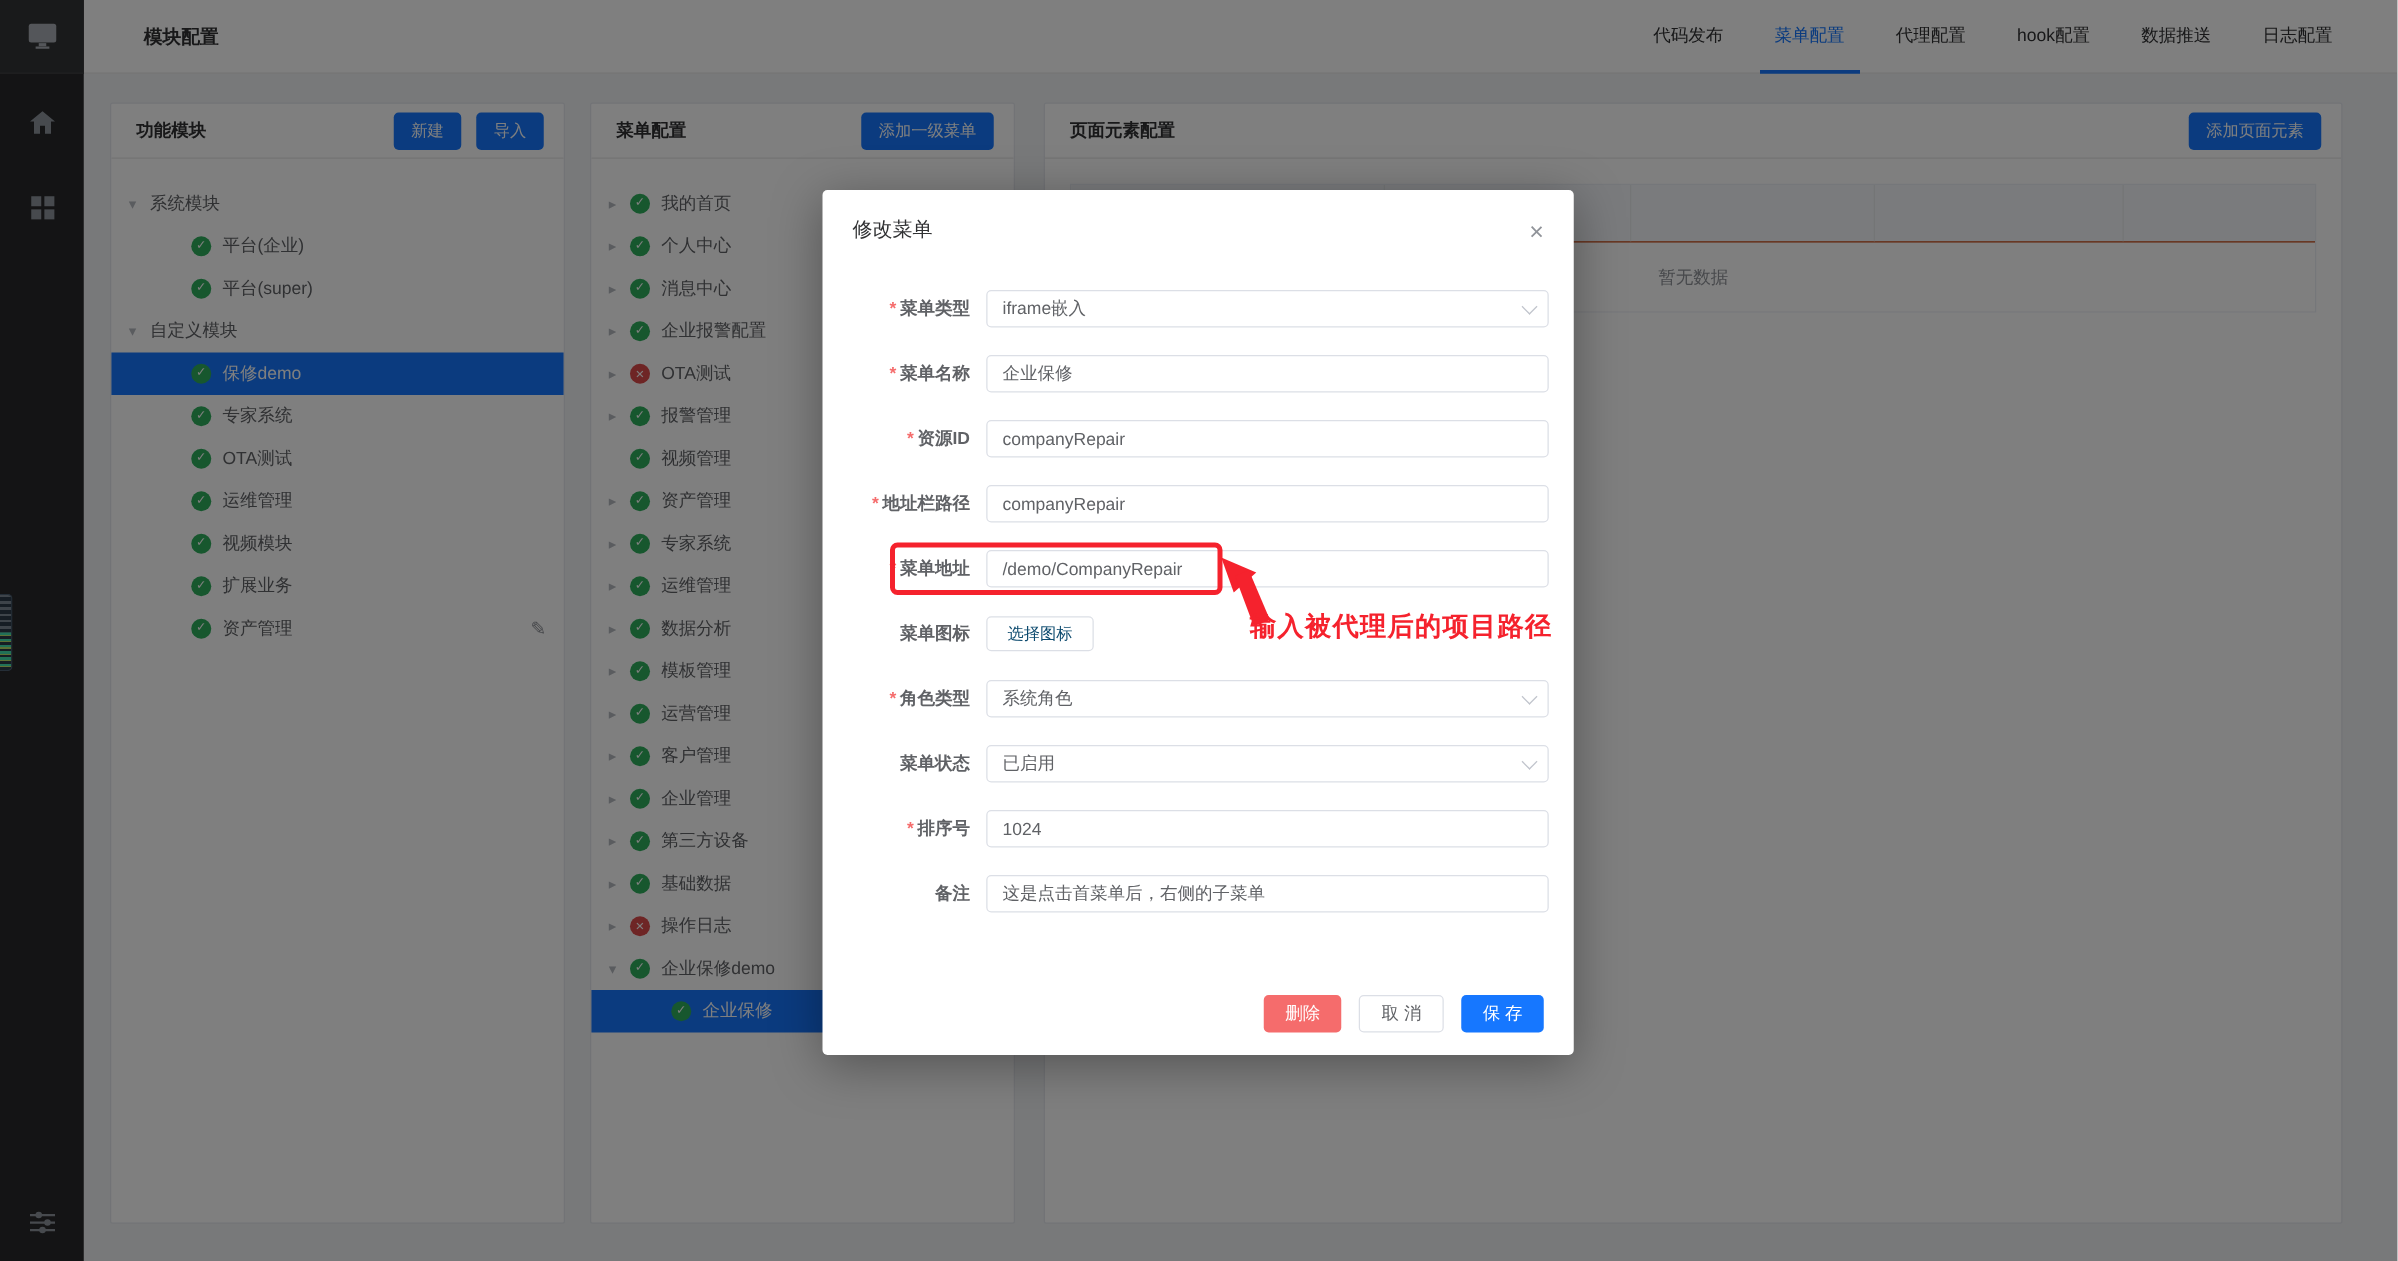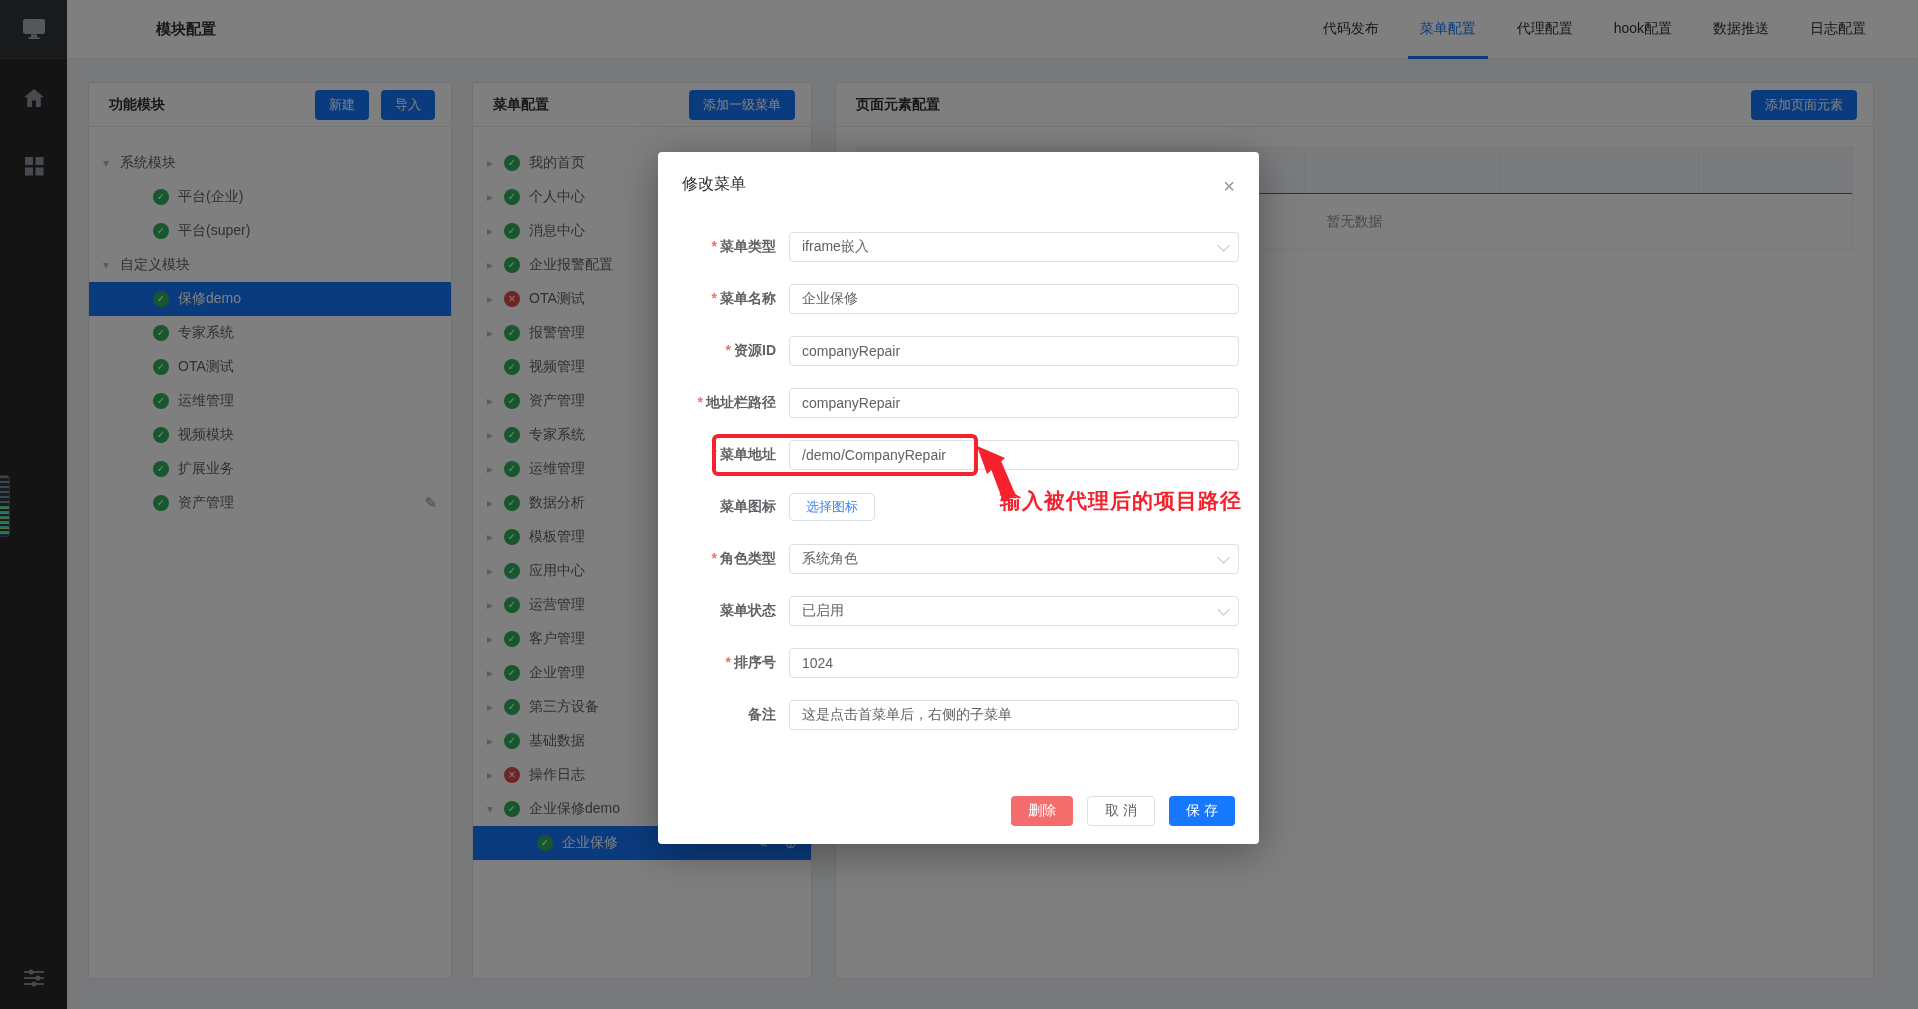--- a/index.html
+++ b/index.html
@@ -19,21 +19,21 @@
   
   #edge-widget { position:absolute; left:0; top:475px; width:10px; height:62px; z-index:12;
     background:#2c3b49; border:1px solid #4a5c6e; border-left:none; border-radius:0 4px 4px 0; overflow:hidden; }
   #edge-widget .stripes-top { height:30px;
     background:repeating-linear-gradient(to bottom,#7d8994 0 2px,transparent 2px 5px); }
   #edge-widget .stripes-bottom { height:30px;
     background:repeating-linear-gradient(to bottom,#43e0ae 0 2px,#b8e06a 2px 3px,transparent 3px 5px); }
 
   
   #topbar { position:absolute; left:67px; top:0; right:0; height:59px; background:#ffffff;
-    border-bottom:1px solid #e8e8e8; display:flex; align-items:center; z-index:5;padding-left:41px; }
+    border-bottom:1px solid #e8e8e8; display:flex; align-items:center; z-index:5; }
   #topbar .page-title { margin-left:48px; font-size:15px; font-weight:600; color:#303133; }
   #topbar .tabs { margin-left:auto; margin-right:40px; display:flex; gap:17px; height:59px; }
   .tab { height:59px; display:flex; align-items:center; padding:0 12px; font-size:14px;
     color:#303133; cursor:pointer; position:relative; }
   .tab[data-active="true"] { color:#1677ff; }
   .tab[data-active="true"]::after { content:""; position:absolute; left:0; right:0; bottom:0;
     height:3px; background:#1677ff; }
 
   
   #content { position:absolute; left:67px; top:59px; right:0; bottom:0; background:#f0f2f5; }
@@ -97,21 +97,21 @@
   .req-star { color:#f56c6c; margin-right:3px; }
   .form-row:not([data-required="true"]) .req-star { visibility:hidden; }
   .control { margin-left:13px; }
   .control-input, .control-select { width:450px; height:30px; border:1px solid #dcdfe6;
     border-radius:4px; font-size:14px; color:#606266; padding:0 12px; background:#fff;
     font-family:inherit;gap:28px; }
   .control-select { display:flex; align-items:center; cursor:pointer; }
   .control-select .chevron { margin-left:auto; width:9px; height:9px; border-right:1.6px solid #c0c4cc;
     border-bottom:1.6px solid #c0c4cc; transform:rotate(45deg) translateY(-3px); }
   .control-button { height:28px; padding:0 16px; background:#fff; border:1px solid #dcdfe6;
-    border-radius:4px; font-size:13px; color:#3b82f6; cursor:pointer; font-family:inherit; }
+    border-radius:4px; font-size:13px; color:#0c4a6e; cursor:pointer; font-family:inherit; }
   .form-row .control { display:none; }
   .form-row[data-control="input"]  .control-input  { display:block; }
   .form-row[data-control="select"] .control-select { display:flex; }
   .form-row[data-control="button"] .control-button { display:inline-block; }
   .modal-footer { position:absolute; right:24px; bottom:18px; display:flex; gap:14px; }
   .btn { height:30px; padding:0 17px; border-radius:4px; font-size:14px; cursor:pointer;
     font-family:inherit; }
   .btn[data-style="danger"]  { background:#f56c6c; color:#fff; border:none; }
   .btn[data-style="default"] { background:#fff; color:#606266; border:1px solid #dcdfe6; }
   .btn[data-style="primary"] { background:#1677ff; color:#fff; border:none; }
@@ -431,29 +431,20 @@
             <span class="status-dot"></span>
             <span class="tree-label">模板管理</span>
             <span class="row-actions">
               
               
             </span>
           </div>
           <div class="tree-row" data-level="0" data-caret="right" data-status="ok">
             <span class="caret"></span>
             <span class="status-dot"></span>
-            <span class="tree-label">应用中心</span>
-            <span class="row-actions">
-              
-              
-            </span>
-          </div>
-          <div class="tree-row" data-level="0" data-caret="right" data-status="ok">
-            <span class="caret"></span>
-            <span class="status-dot"></span>
             <span class="tree-label">运营管理</span>
             <span class="row-actions">
               
               
             </span>
           </div>
           <div class="tree-row" data-level="0" data-caret="right" data-status="ok">
             <span class="caret"></span>
             <span class="status-dot"></span>
             <span class="tree-label">客户管理</span>

